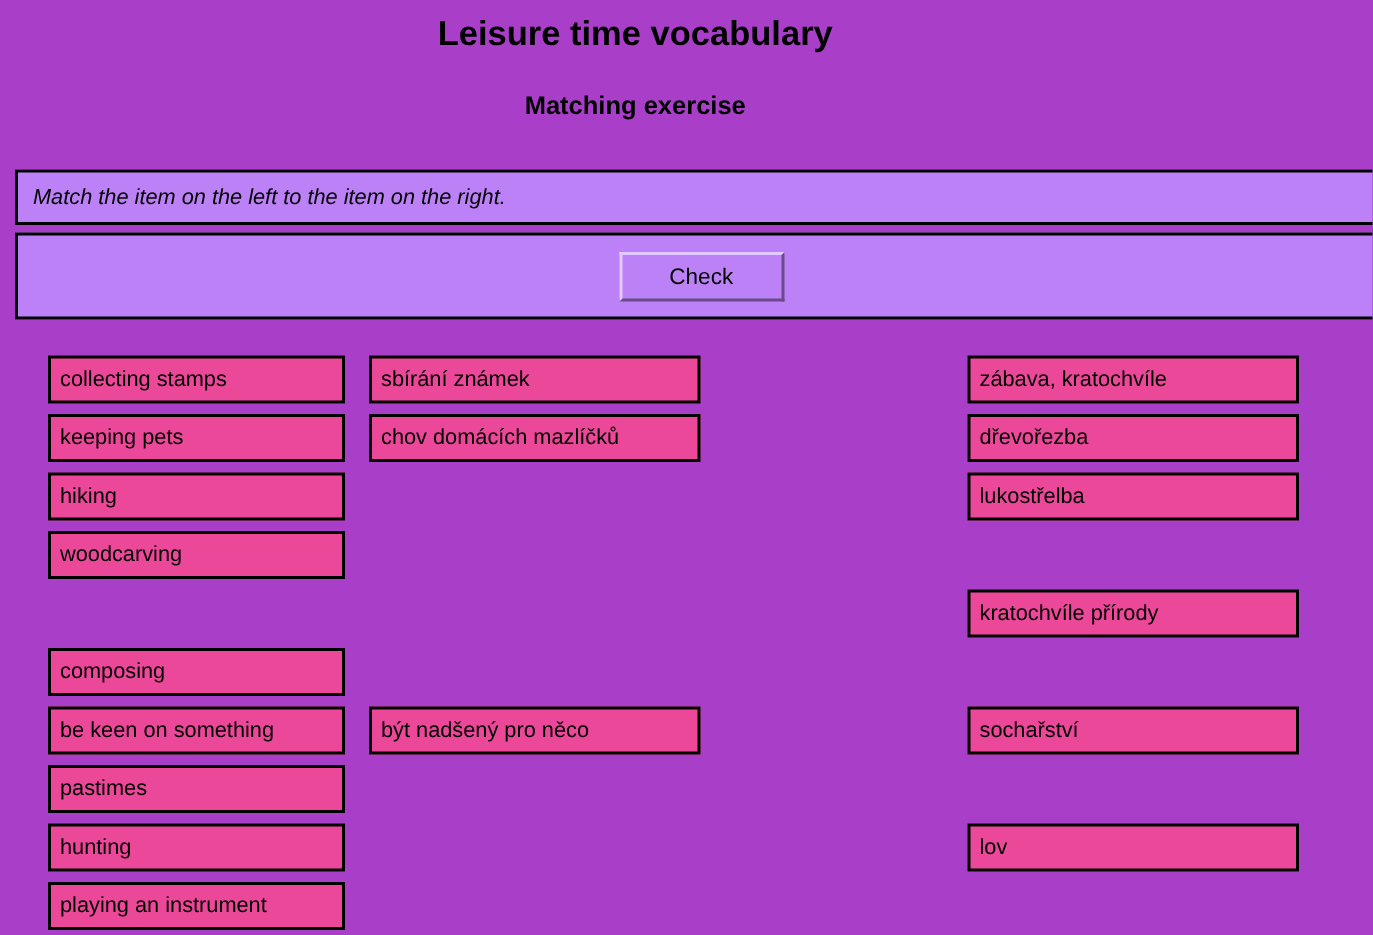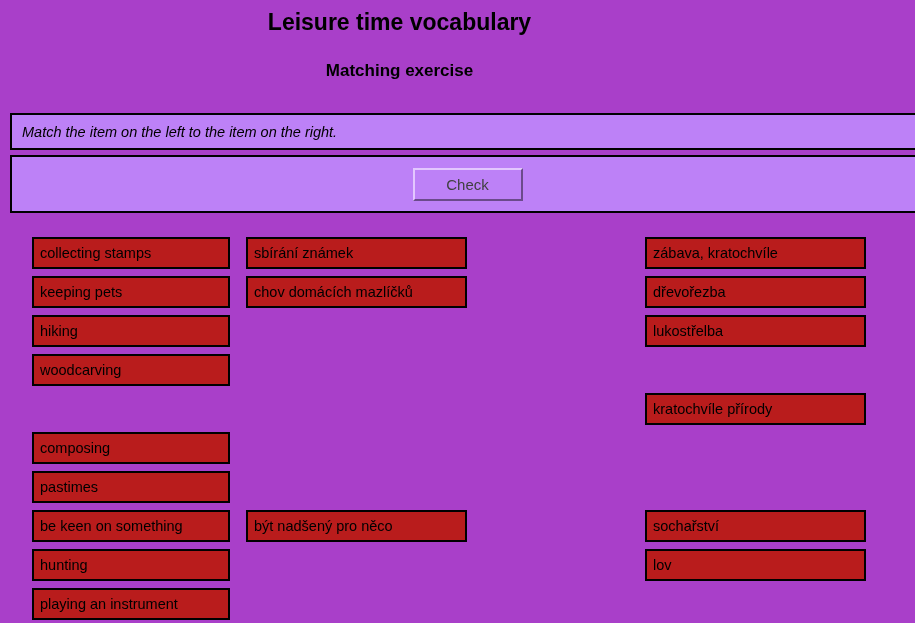--- a/index.html
+++ b/index.html
@@ -14,20 +14,21 @@
     color: #000000;
     overflow: hidden;
     position: relative;
   }
 
   
   .header {
     width: 799px;
     padding-top: 8px;
     text-align: center;
+    padding-left: 24px;
   }
   .title {
     font-size: 23px;
     font-weight: bold;
     letter-spacing: 0px;
     margin: 0;
     padding: 0;
     line-height: 28px;
     text-align: center;
   }
@@ -75,21 +76,21 @@
     align-items: center;
   }
   .check-button {
     background: #bd81f7;
     border-top: 2px solid #e3c7ff;
     border-left: 2px solid #e3c7ff;
     border-right: 2px solid #6b4a8c;
     border-bottom: 2px solid #6b4a8c;
     font-family: "Liberation Sans", sans-serif;
     font-size: 15px;
-    color: #404040;
+    color: #000000;
     padding: 5px 30px;
     min-width: 110px;
     text-align: center;
     cursor: pointer;
     line-height: 19px;
   }
 
   
   .grid {
     position: absolute;
@@ -98,21 +99,21 @@
     width: 915px;
   }
   .row {
     position: relative;
     height: 39px;
   }
   .cell {
     position: absolute;
     top: 0;
     height: 32px;
-    background: #b91c1c;
+    background: #ec4899;
     border: 2px solid #000000;
     box-sizing: border-box;
     display: flex;
     align-items: center;
     padding-left: 6px;
     font-size: 14.5px;
     line-height: 18px;
     white-space: nowrap;
     overflow: hidden;
   }
@@ -165,26 +166,26 @@
     <div class="row">
       <div class="cell cell-left">woodcarving</div>
     </div>
     <div class="row">
       <div class="cell cell-right">kratochvíle přírody</div>
     </div>
     <div class="row">
       <div class="cell cell-left">composing</div>
     </div>
     <div class="row">
-      <div class="cell cell-left">pastimes</div>
-    </div>
-    <div class="row">
       <div class="cell cell-left">be keen on something</div>
       <div class="cell cell-mid">být nadšený pro něco</div>
       <div class="cell cell-right">sochařství</div>
+    </div>
+    <div class="row">
+      <div class="cell cell-left">pastimes</div>
     </div>
     <div class="row">
       <div class="cell cell-left">hunting</div>
       <div class="cell cell-right">lov</div>
     </div>
     <div class="row">
       <div class="cell cell-left">playing an instrument</div>
     </div>
   </div>
 

